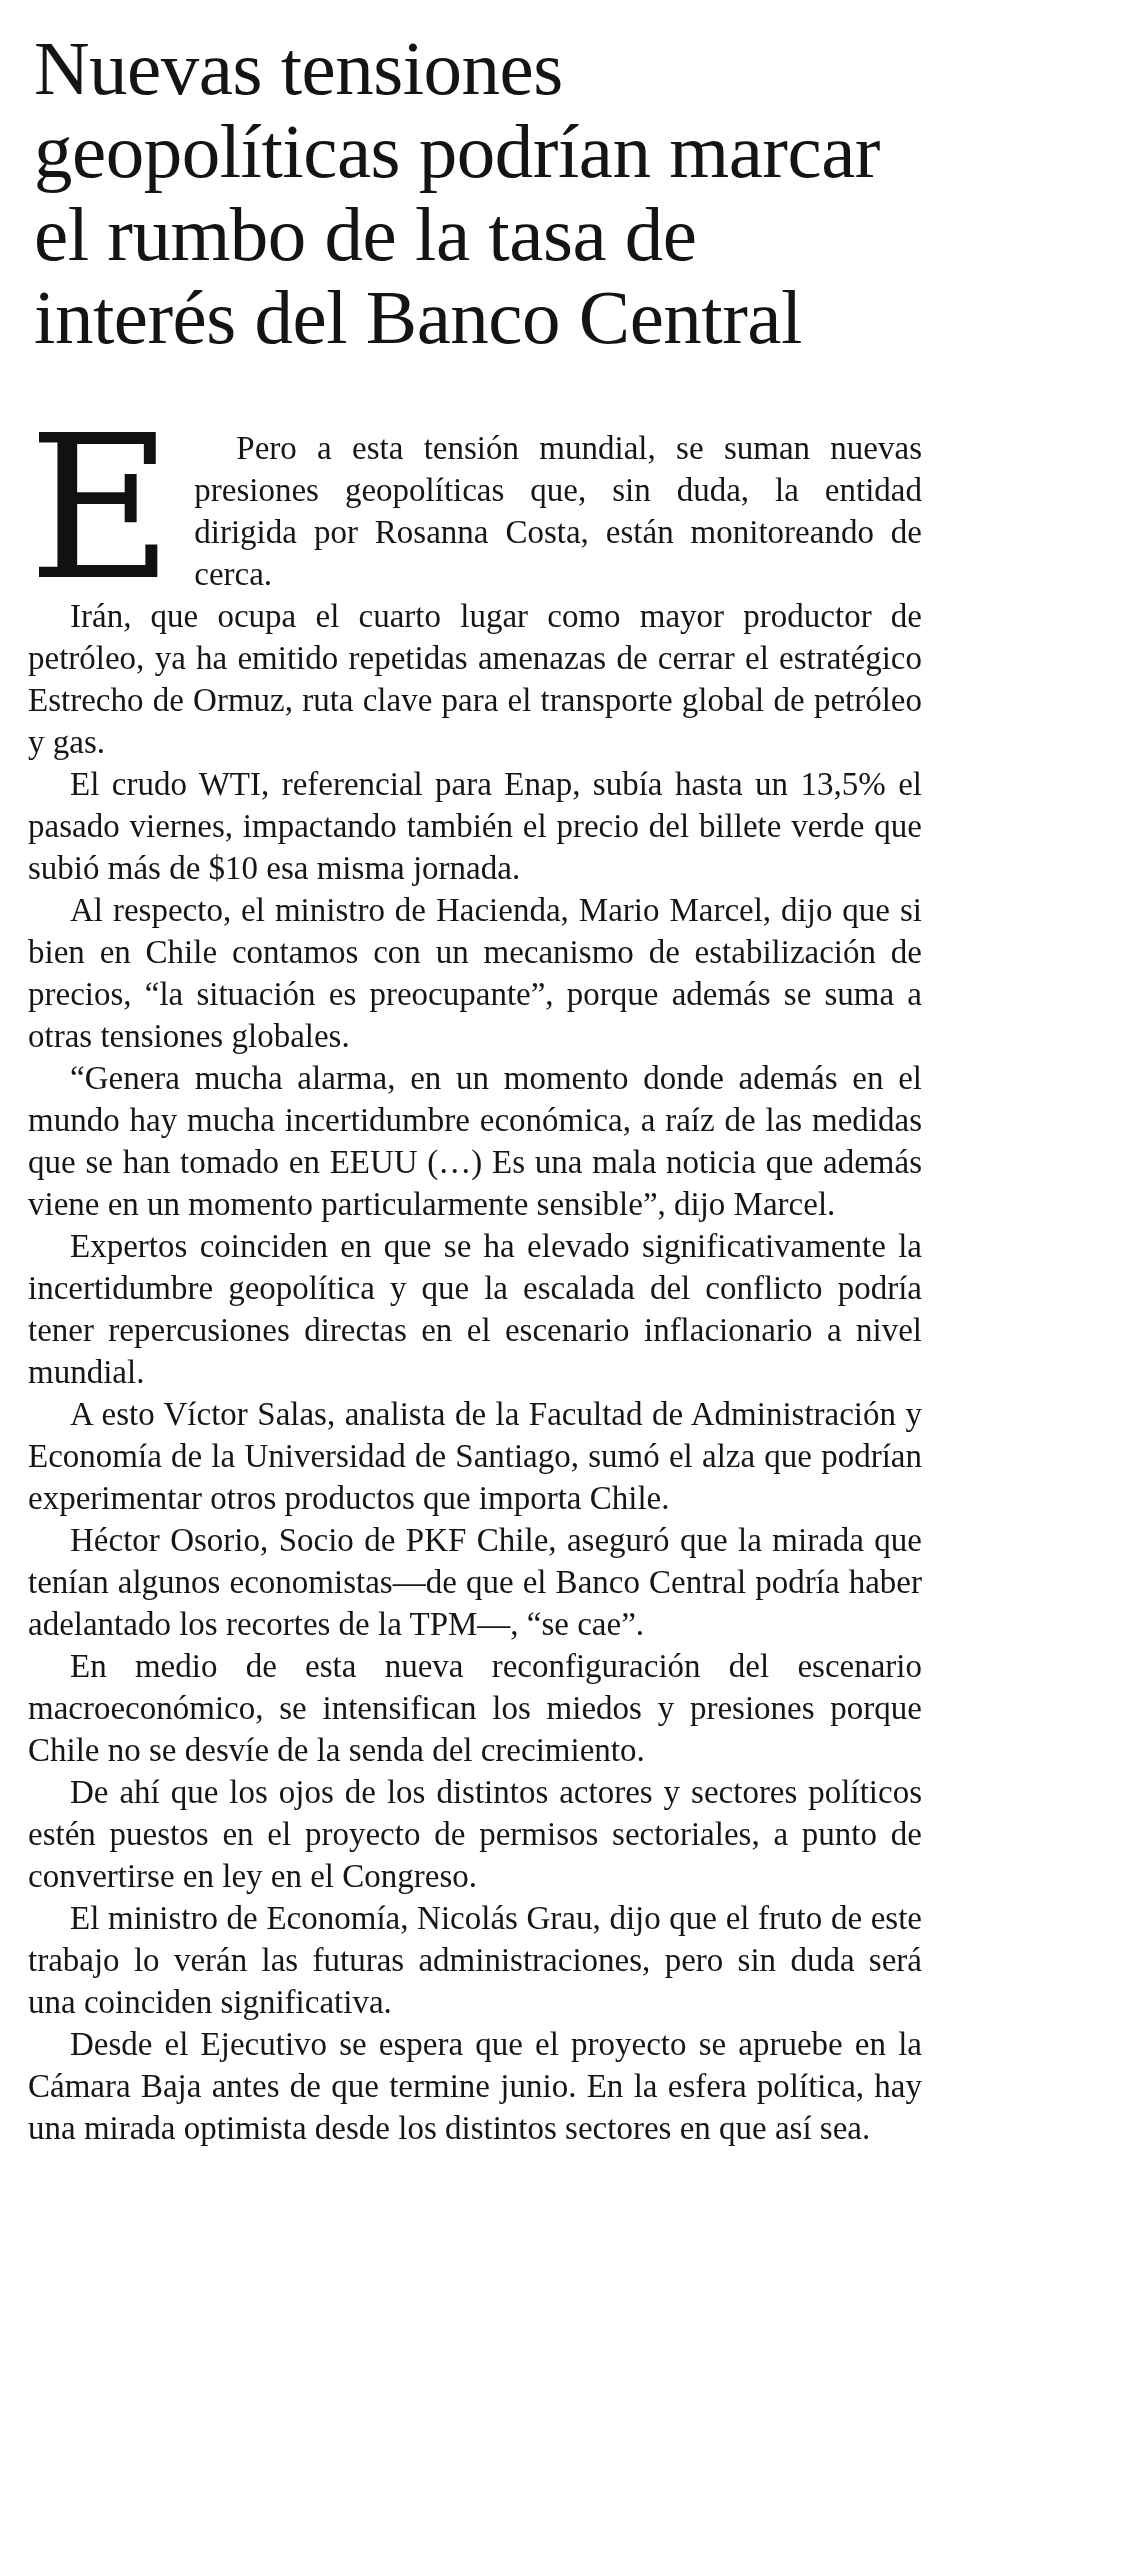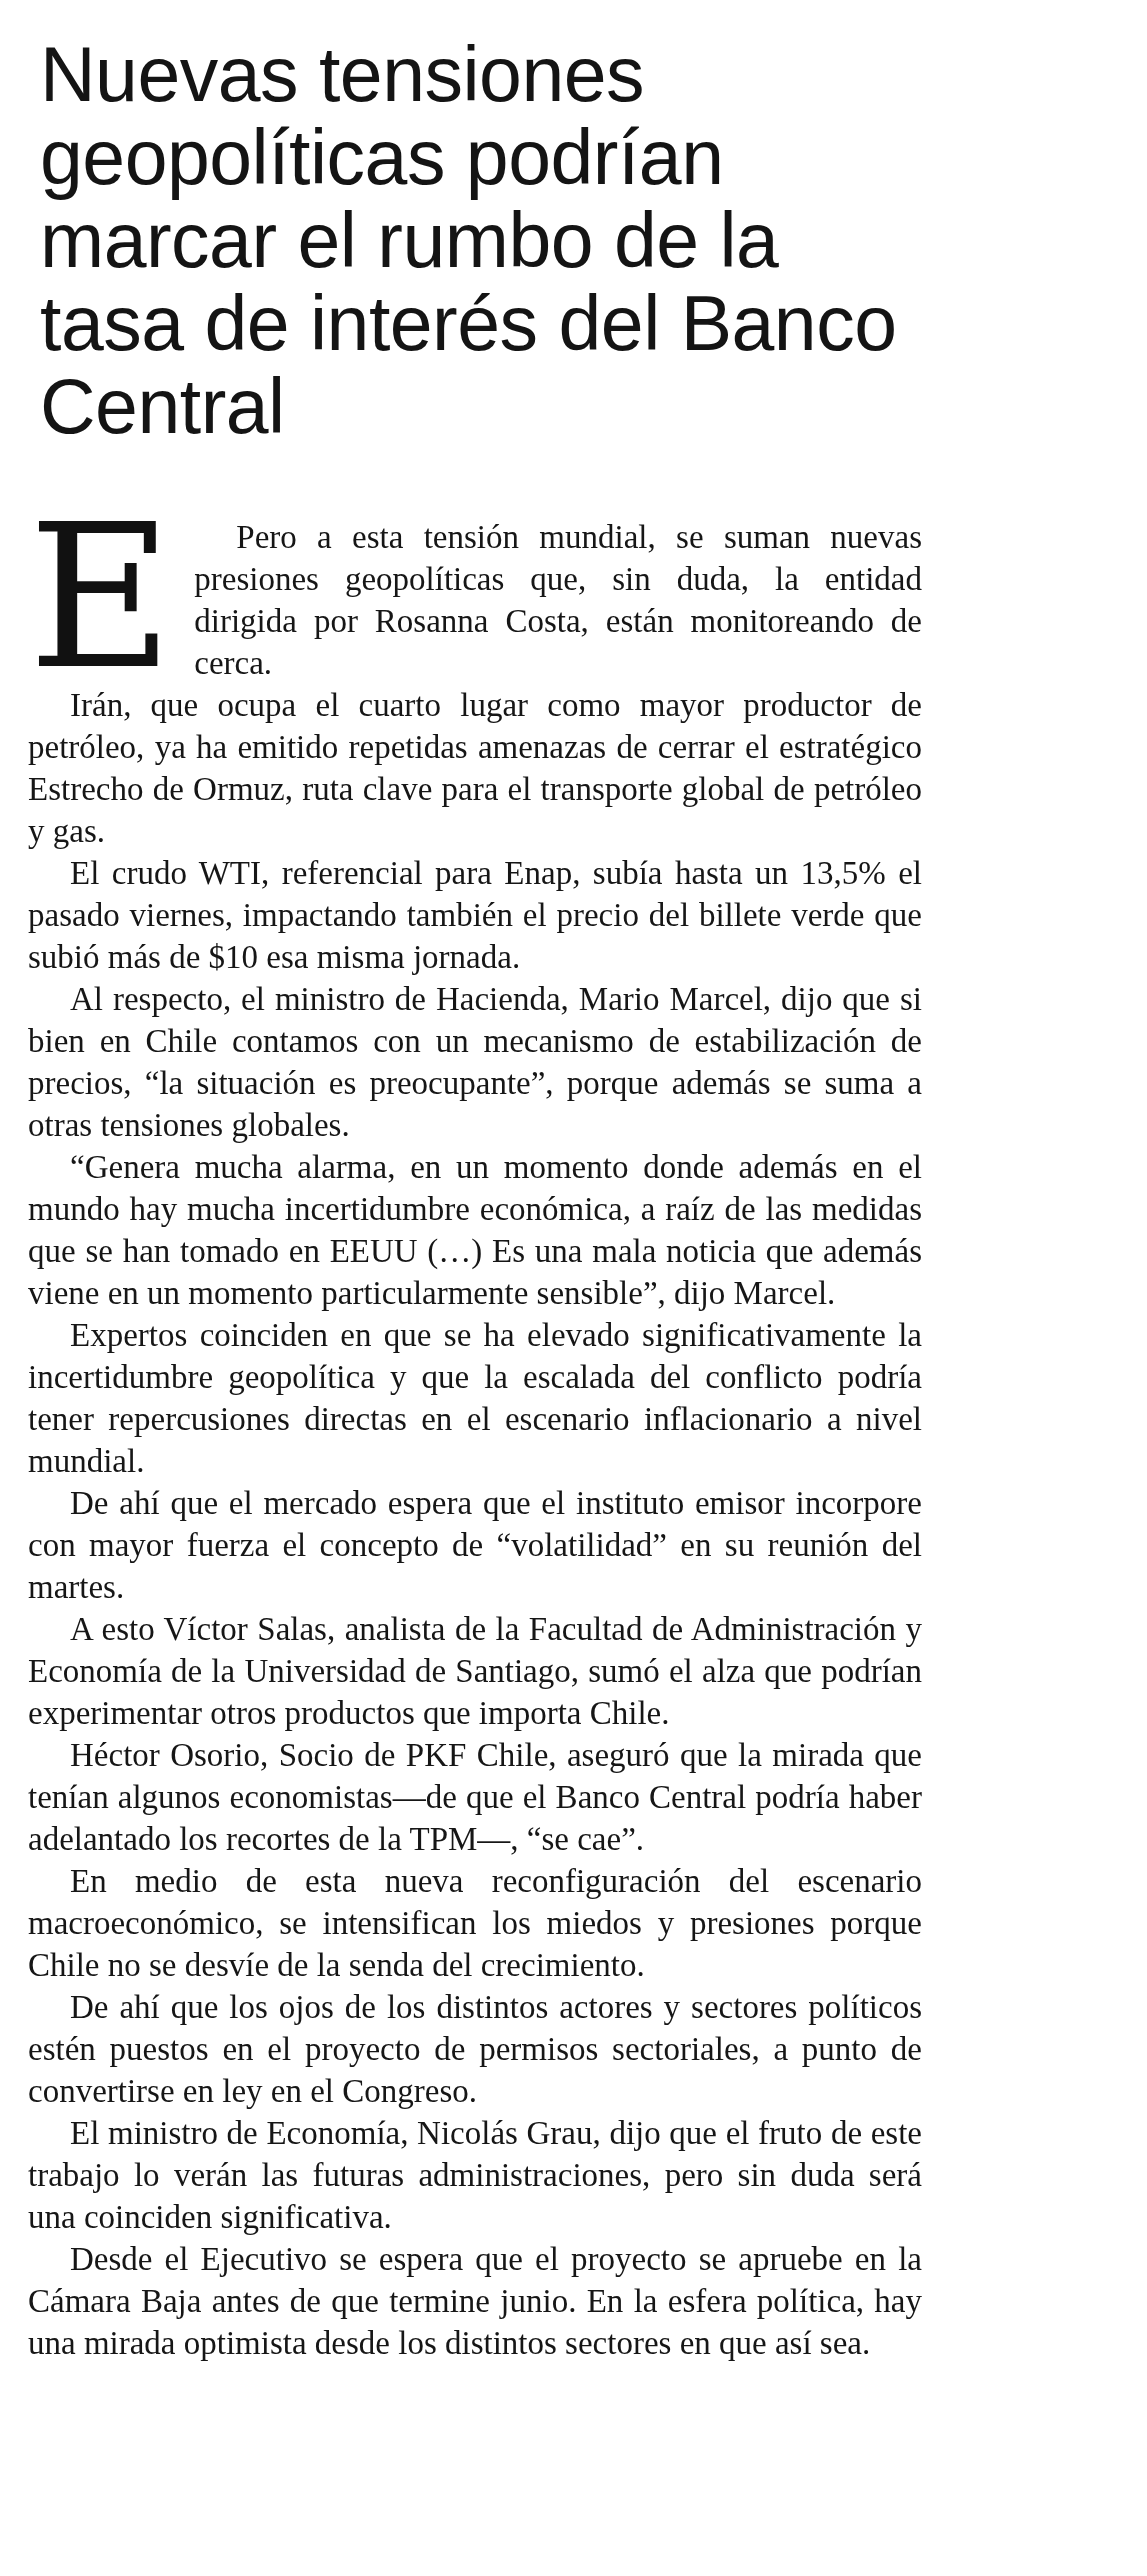--- a/index.html
+++ b/index.html
@@ -10,23 +10,23 @@
   body {
     width: 1148px;
     min-height: 2576px;
     color: #161616;
     -webkit-font-smoothing: antialiased;
   }
   .article {
     padding: 21px 0 0 28px;
   }
   .headline {
-    margin: 12px;
+    margin: 6px;
     width: 875px;
-    font-family: Liberation Sans, sans-serif;
+    font-family: Liberation Serif, serif;
     font-weight: 400;
     font-size: 77px;
     line-height: 83px;
     letter-spacing: -0.5px;
     color: #141414;
   }
   .article-body {
     margin-top: 68px;
     width: 894px;
     font-family: "Liberation Serif", serif;
@@ -62,21 +62,20 @@
 
   <div class="article-body">
     <p class="lead"><span class="dropcap">E</span></p>
 
     <p class="para">Pero a esta tensión mundial, se suman nuevas presiones geopolíticas que, sin duda, la entidad dirigida por Rosanna Costa, están monitoreando de cerca.</p>
     <p class="para">Irán, que ocupa el cuarto lugar como mayor productor de petróleo, ya ha emitido repetidas amenazas de cerrar el estratégico Estrecho de Ormuz, ruta clave para el transporte global de petróleo y gas.</p>
     <p class="para">El crudo WTI, referencial para Enap, subía hasta un 13,5% el pasado viernes, impactando también el precio del billete verde que subió más de $10 esa misma jornada.</p>
     <p class="para">Al respecto, el ministro de Hacienda, Mario Marcel, dijo que si bien en Chile contamos con un mecanismo de estabilización de precios, “la situación es preocupante”, porque además se suma a otras tensiones globales.</p>
     <p class="para">“Genera mucha alarma, en un momento donde además en el mundo hay mucha incertidumbre económica, a raíz de las medidas que se han tomado en EEUU (…) Es una mala noticia que además viene en un momento particularmente sensible”, dijo Marcel.</p>
     <p class="para">Expertos coinciden en que se ha elevado significativamente la incertidumbre geopolítica y que la escalada del conflicto podría tener repercusiones directas en el escenario inflacionario a nivel mundial.</p>
-    <p class="para">De ahí que el mercado espera que el instituto emisor incorpore con mayor fuerza el concepto de “volatilidad” en su reunión del martes.</p>
     <p class="para">A esto Víctor Salas, analista de la Facultad de Administración y Economía de la Universidad de Santiago, sumó el alza que podrían experimentar otros productos que importa Chile.</p>
     <p class="para">Héctor Osorio, Socio de PKF Chile, aseguró que la mirada que tenían algunos economistas—de que el Banco Central podría haber adelantado los recortes de la TPM—, “se cae”.</p>
     <p class="para">En medio de esta nueva reconfiguración del escenario macroeconómico, se intensifican los miedos y presiones porque Chile no se desvíe de la senda del crecimiento.</p>
     <p class="para">De ahí que los ojos de los distintos actores y sectores políticos estén puestos en el proyecto de permisos sectoriales, a punto de convertirse en ley en el Congreso.</p>
     <p class="para">El ministro de Economía, Nicolás Grau, dijo que el fruto de este trabajo lo verán las futuras administraciones, pero sin duda será una coinciden significativa.</p>
     <p class="para">Desde el Ejecutivo se espera que el proyecto se apruebe en la Cámara Baja antes de que termine junio. En la esfera política, hay una mirada optimista desde los distintos sectores en que así sea.</p>
   </div>
 </article>
 
 

